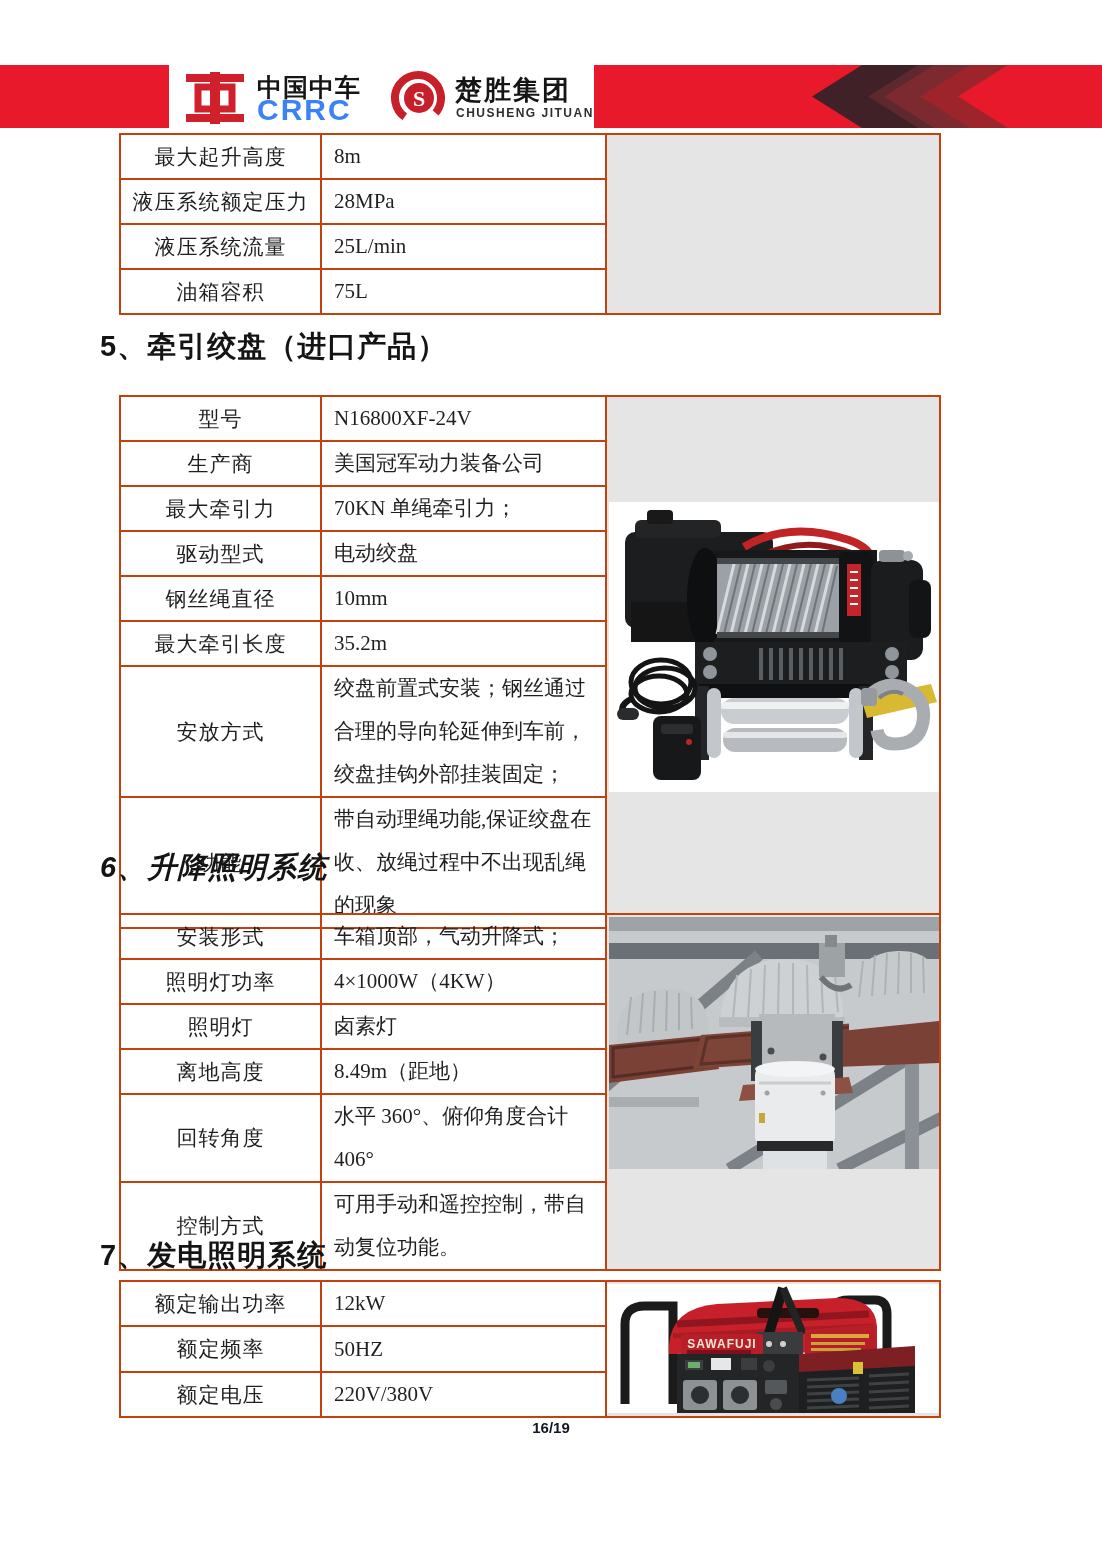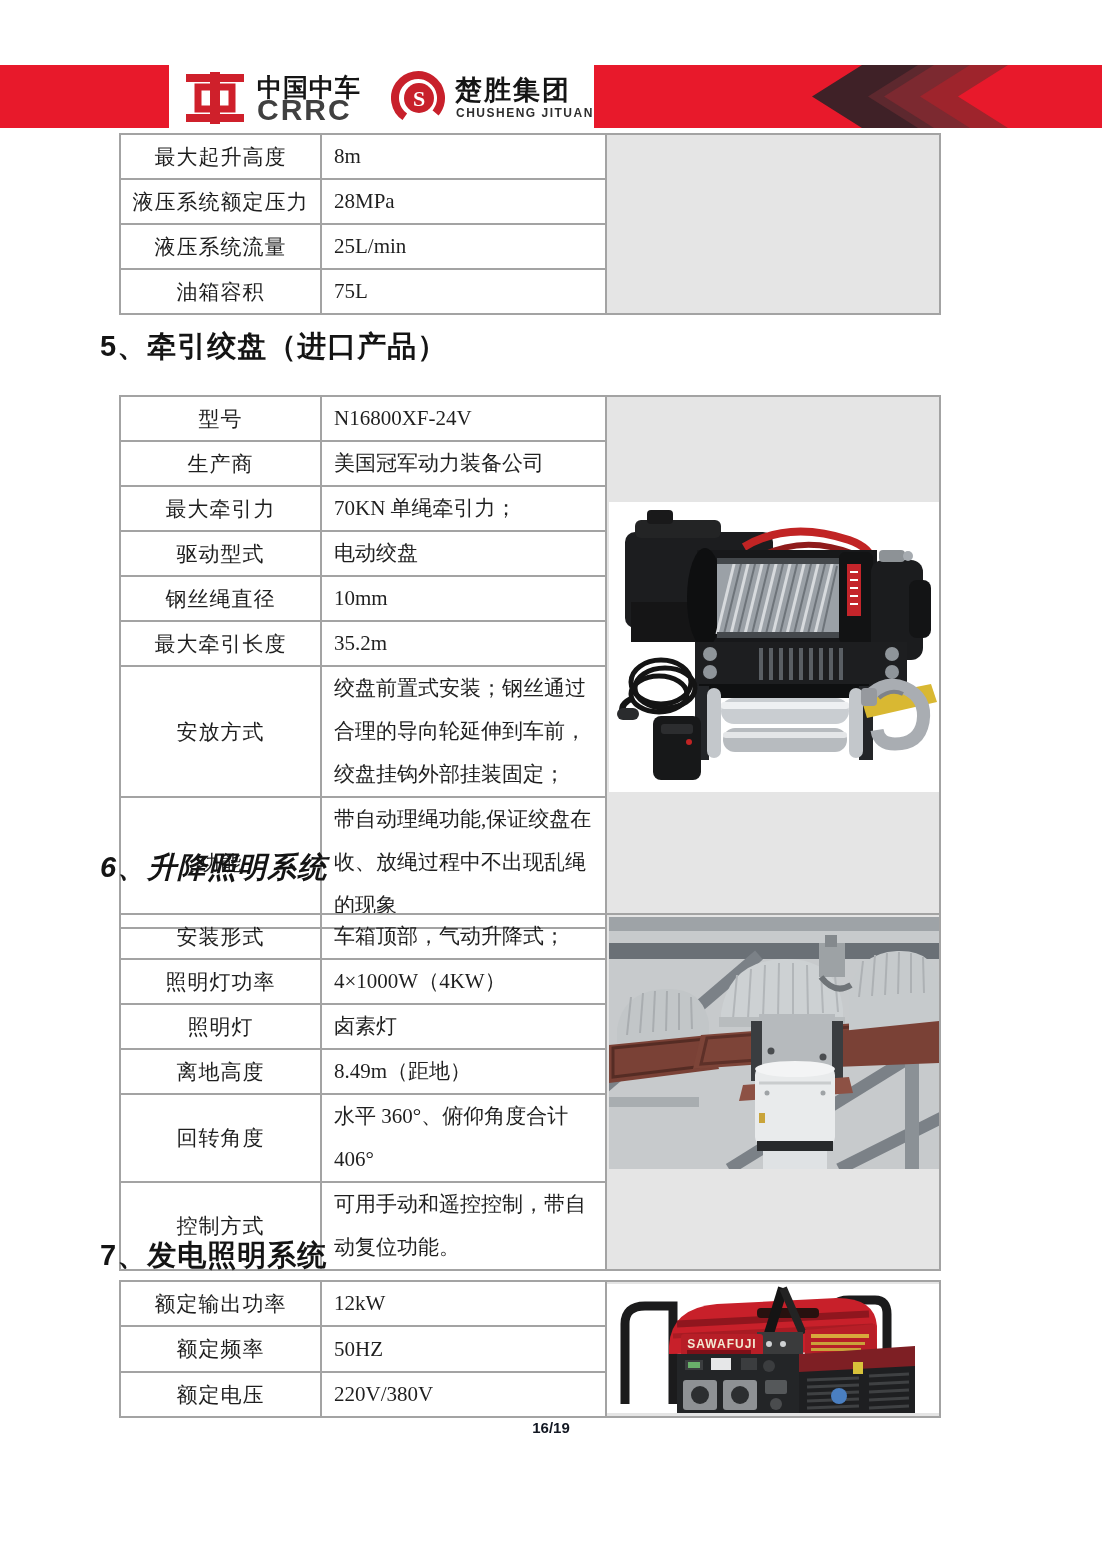--- a/index.html
+++ b/index.html
@@ -12,37 +12,37 @@
   
   .band { position:absolute; top:65px; left:0; width:1102px; height:63px; }
   .band-seg { position:absolute; top:0; height:63px; background:#e8192b; }
   .band-left  { left:0; width:169px; }
   .band-right { left:594px; width:508px; }
   .logo-strip { position:absolute; top:0; left:169px; width:425px; height:63px; background:#ffffff; }
   .crrc-emblem { position:absolute; left:16px; top:7px; }
   .crrc-cn { position:absolute; left:88px; top:6px; font-family:"Liberation Sans",sans-serif;
              font-weight:bold; font-size:25px; color:#151515; letter-spacing:1px; }
   .crrc-en { position:absolute; left:88px; top:28px; font-family:"Liberation Sans",sans-serif;
-             font-weight:bold; font-size:30px; color:#404040; letter-spacing:2px; }
+             font-weight:bold; font-size:30px; color:#3b82f6; letter-spacing:2px; }
   .cs-emblem { position:absolute; left:221px; top:5px; }
   .cs-cn { position:absolute; left:286px; top:7px; font-family:"Liberation Sans",sans-serif;
            font-weight:bold; font-size:27px; color:#151515; letter-spacing:2px; }
   .cs-en { position:absolute; left:287px; top:41px; font-family:"Liberation Sans",sans-serif;
            font-weight:bold; font-size:12px; color:#2e2e2e; letter-spacing:1.5px; }
   .chevrons { position:absolute; left:812px; top:0; }
   
   .sec-heading {
     position:absolute; left:100px; font-family:"Liberation Sans","DejaVu Sans",sans-serif;
     font-weight:bold; font-size:29px; color:#141414; letter-spacing:1px;
   }
   #h5 { top:327px; } #h6 { top:848px;font-style:italic; } #h7 { top:1236px; }
   
   table.spec { position:absolute; left:119px; border-collapse:collapse; table-layout:fixed; }
   #t-hyd { top:133px; } #t-winch { top:371px;margin-top:24px; } #t-light { top:913px; } #t-gen { top:1280px; }
-  table.spec td { border:2px solid #a3a3a3; font-size:21px; color:#1f1f1f; vertical-align:middle; }
+  table.spec td { border:2px solid #c2410c; font-size:21px; color:#1f1f1f; vertical-align:middle; }
   td.lbl { width:201px; text-align:center; letter-spacing:1px; }
   td.val { width:285px; padding-left:12px; padding-right:8px; line-height:43px; }
   td.img { width:334px; padding:3px; position:relative; background:#e5e5e5; }
   tr.r44 { height:44px; } tr.r45 { height:45px; } tr.r41 { height:41px; }
   tr.r129 { height:129px; } tr.r85 { height:85px; } tr.r43 { height:43px;margin-left:28px; } tr.r46 { height:46px; }
   .photo { position:absolute; }
   
   .page-num {
     position:absolute; top:1419px; left:0; width:1102px; text-align:center;
     font-family:"Liberation Sans",sans-serif; font-weight:bold; font-size:15px; color:#121722;

